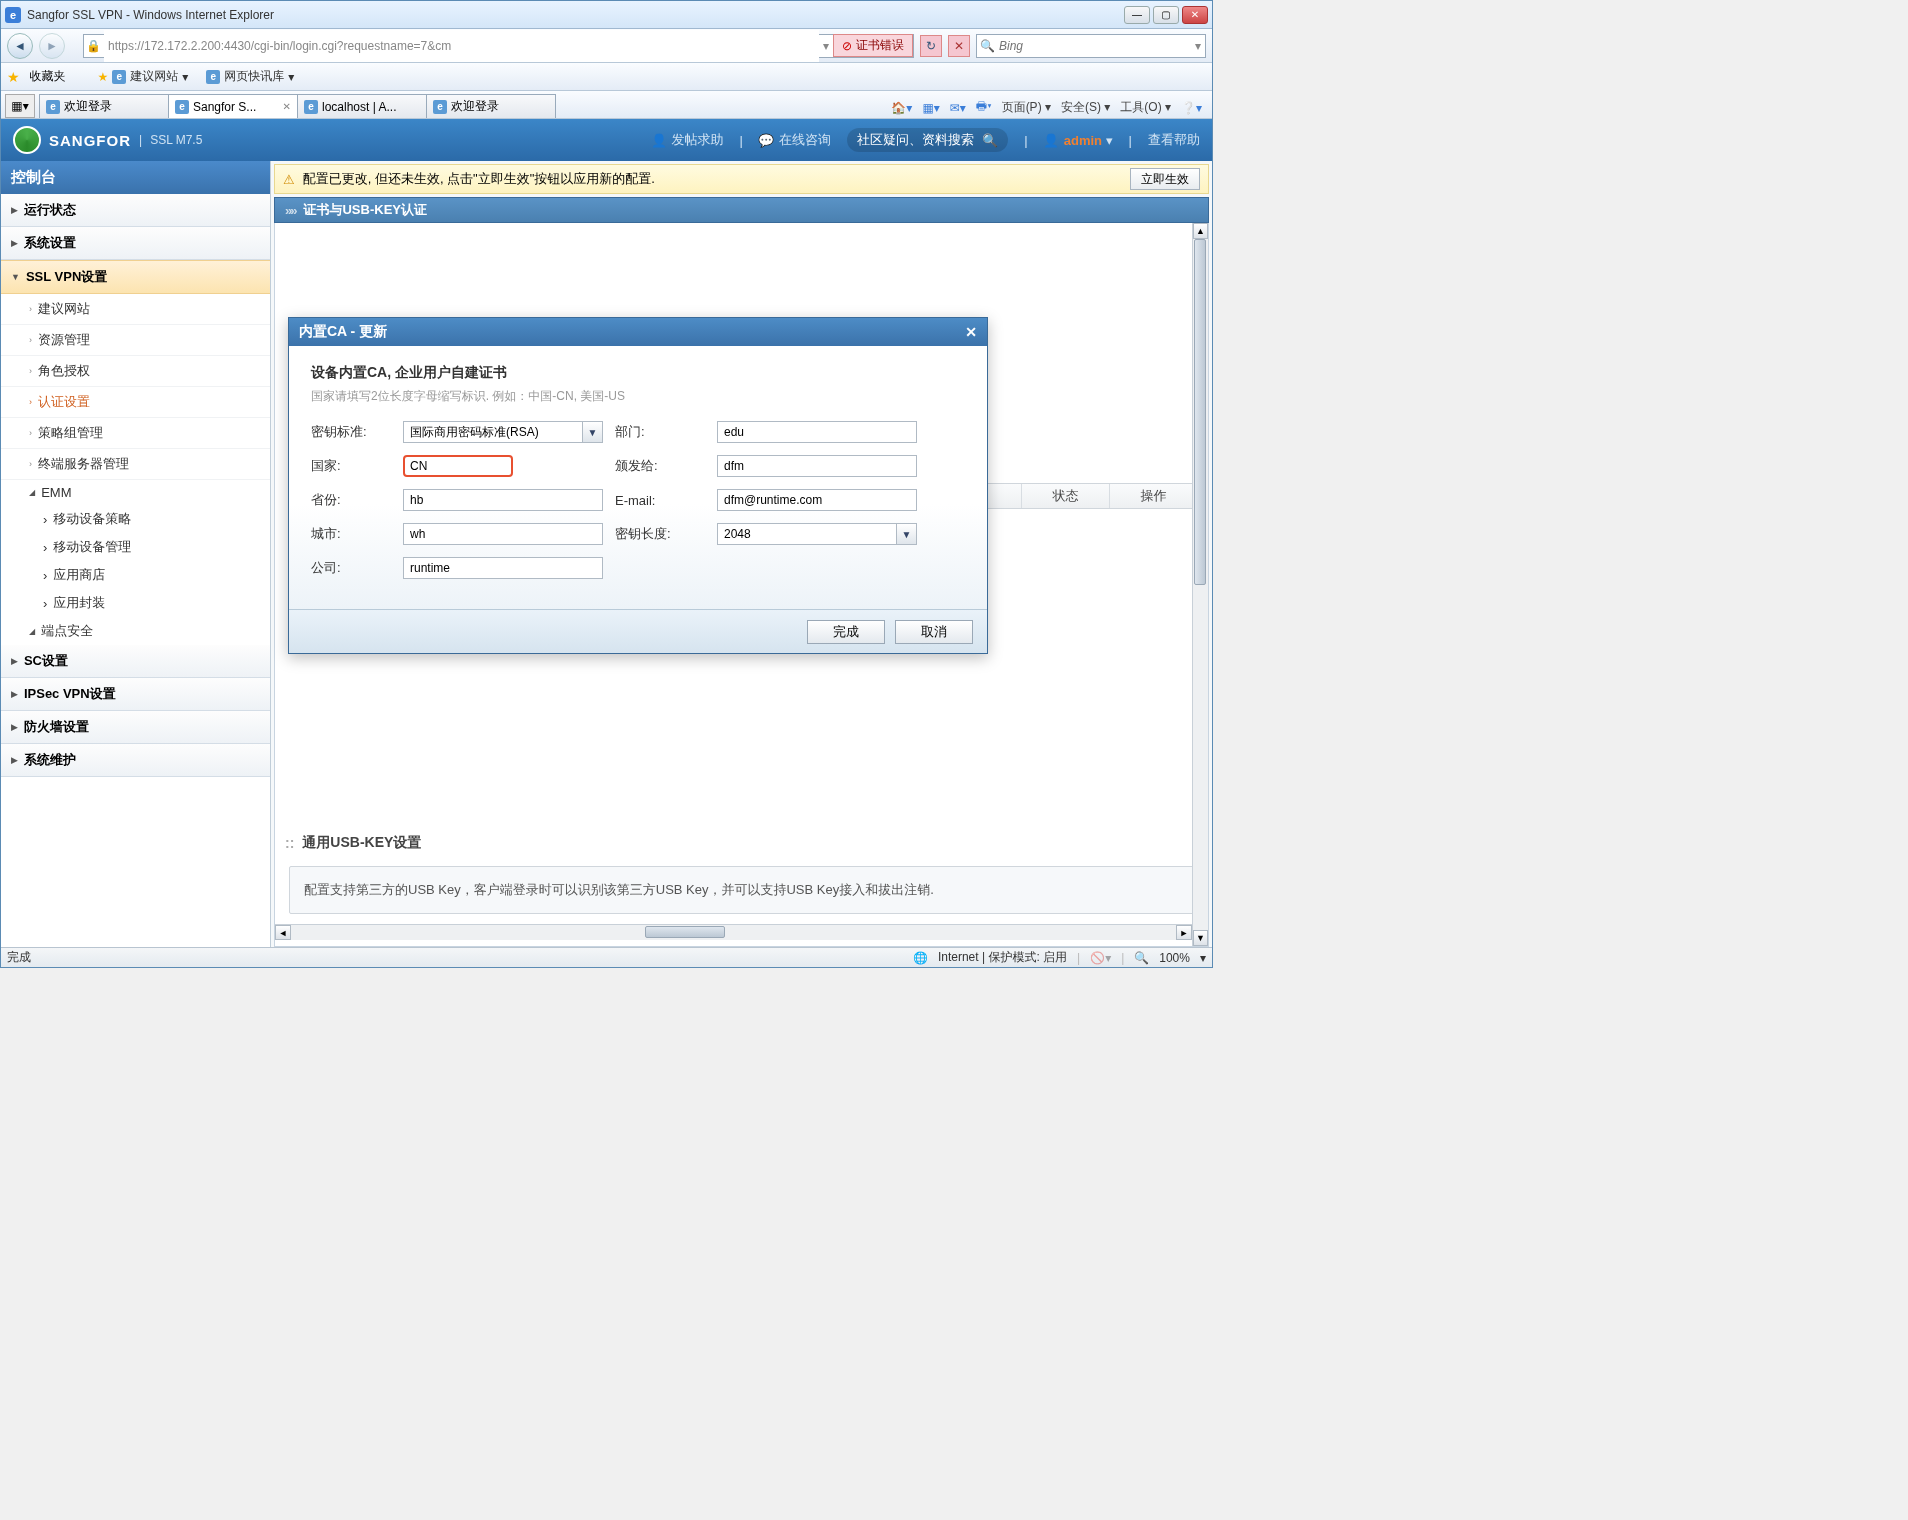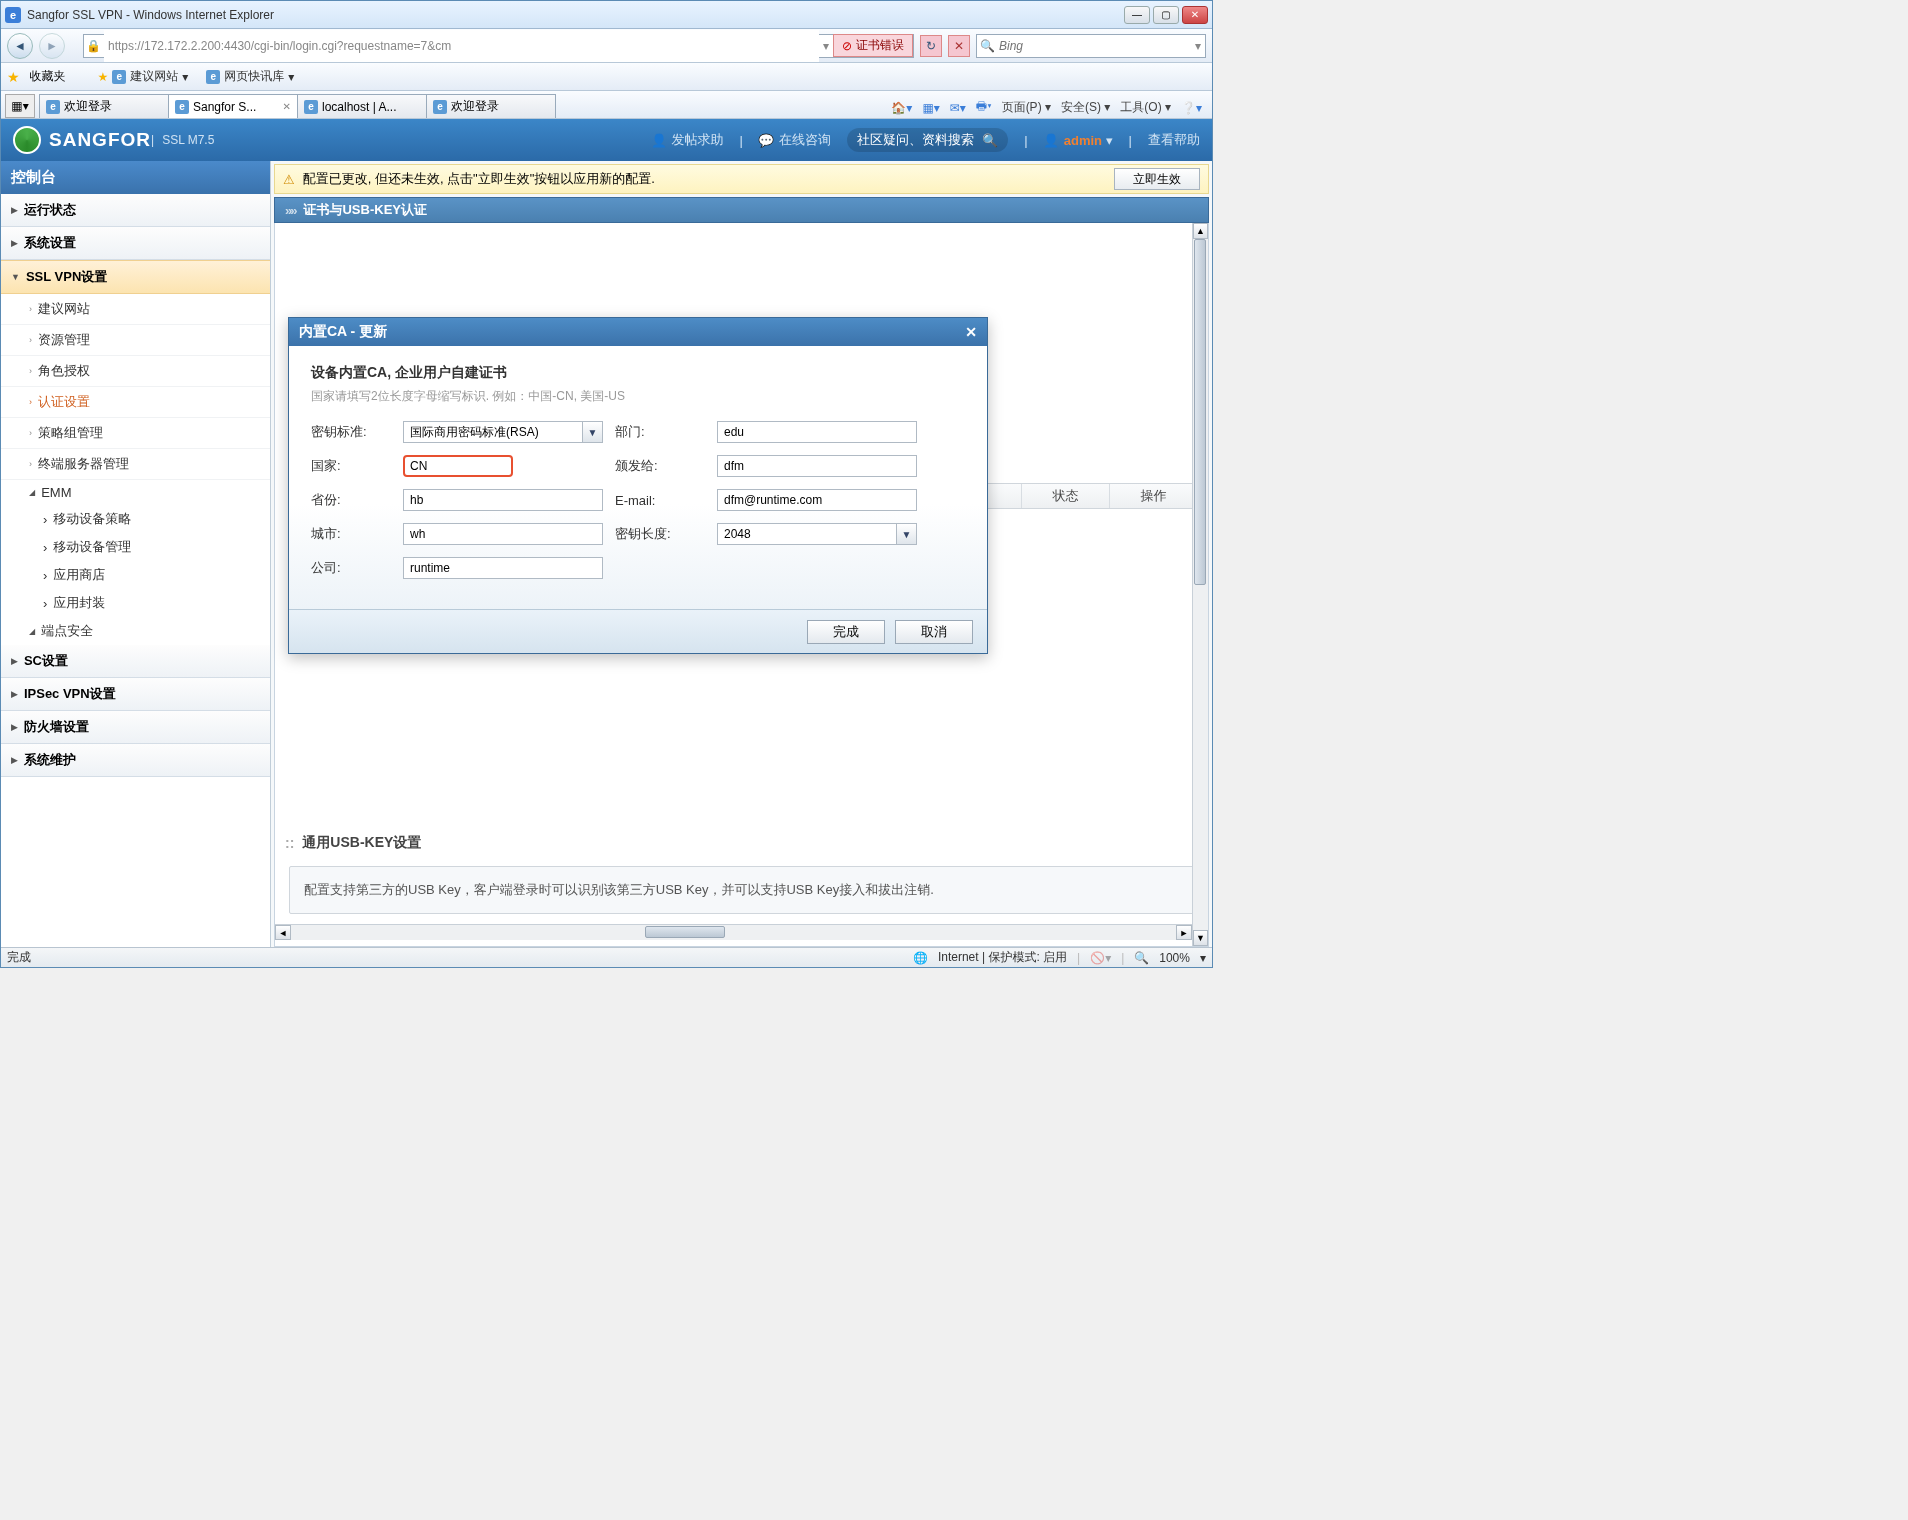--- a/index.html
+++ b/index.html
@@ -35,21 +35,21 @@
 .tabgrid { width:30px; height:24px; border:1px solid #aaa; background:#eee; display:flex;align-items:center;justify-content:center; margin-right:4px; }
 .ietab { height:24px; min-width:130px; max-width:160px; border:1px solid #9ab; border-bottom:0; background:linear-gradient(#f8f9fb,#e4e8ee); display:flex; align-items:center; padding:0 6px; gap:4px; font-size:12px; margin-right:-1px; }
 .ietab.active { background:#fff; }
 .ietab .tabx { margin-left:auto; font-size:10px; color:#888; }
 .tab-tools { margin-left:auto; display:flex; align-items:center; gap:10px; padding-right:6px; font-size:12px; color:#444; }
 .tool-icon { color:#3b7ed8; }
 
 
 .app-header { height:42px; background:linear-gradient(#3b86c8,#2b6aa8); display:flex; align-items:center; padding:0 12px; color:#fff; }
 .logo-ring { width:28px; height:28px; border-radius:50%; background:conic-gradient(#4ab04a,#2a8a2a,#4ab04a); margin-right:8px; border:2px solid #fff; }
-.brand { font-weight:bold; font-size:19px; letter-spacing:1px; color:#fff; margin-right:0; }
+.brand { font-weight:bold; font-size:15px; letter-spacing:1px; color:#fff; margin-right:8px; }
 .brand-sub { font-size:12px; color:#cfe2f3; }
 .app-header .right { margin-left:auto; display:flex; align-items:center; gap:16px; font-size:13px; }
 .app-header .right .link { color:#cfe2f3; display:flex;align-items:center;gap:4px; }
 .search-capsule { background:rgba(0,0,0,.15); border-radius:12px; padding:3px 10px; display:flex;align-items:center;gap:8px; }
 .user-icon { color:#e08a3a; }
 .admin-name { color:#f08030; font-weight:bold; }
 
 .main-wrap { display:flex; height:calc(100% - 28px - 34px - 28px - 28px - 42px - 20px); }
 
 
@@ -63,21 +63,21 @@
 .sub-item .caret { font-size:9px; color:#888; }
 .sub-item.selected { color:#d06020; }
 .sub-sub { padding-left:42px; font-size:13px; color:#333; padding-top:5px; padding-bottom:5px; display:flex;align-items:center;gap:6px; }
 .sub-group { padding:5px 10px 5px 28px; font-size:13px; color:#333; display:flex;align-items:center;gap:6px; }
 .sub-group .gi { font-size:8px; color:#555; }
 
 
 .content { flex:1; background:#f5f8fa; position:relative; display:flex;flex-direction:column; overflow:hidden; }
 .alert-bar { height:30px; background:linear-gradient(#fffbe0,#fef3c0); border:1px solid #e8d890; margin:3px; display:flex; align-items:center; padding:0 8px; gap:8px; font-size:13px; }
 .alert-bar .warn { color:#d08a00; }
-.alert-bar .eff-btn { margin-left:auto; height:22px; padding:0 18px; background:linear-gradient(#fff,#e8ecf0); border:1px solid #a8b4c0; font-size:12px; }
+.alert-bar .eff-btn { margin-left:auto; height:22px; padding:0 10px; background:linear-gradient(#fff,#e8ecf0); border:1px solid #a8b4c0; font-size:12px; }
 .crumb-bar { height:26px; background:linear-gradient(#5a93c6,#4a80b0); color:#fff; display:flex;align-items:center; padding:0 10px; font-size:13px; font-weight:bold; gap:8px; border:1px solid #3a6a98; margin:0 3px; }
 .crumb-bar .dots { letter-spacing:-2px; opacity:.7; }
 
 .content-body { flex:1; position:relative; margin:0 3px; border:1px solid #c8d4e0; border-top:0; background:#fff; overflow:hidden; }
 .table-header-row { position:absolute; top:260px; right:10px; width:calc(100% - 40px); height:26px; border:1px solid #d0d6dc; background:linear-gradient(#fafbfc,#eef0f2); display:flex; justify-content:flex-end; }
 .th-cell { width:88px; border-left:1px solid #d8dde2; text-align:center; line-height:24px; font-size:13px; color:#444; }
 
 .sec-head { display:flex;align-items:center;gap:8px; padding:8px 10px; font-size:14px; font-weight:bold; color:#444; }
 .sec-head .dots2 { color:#aaa; }
 .sec-box { border:1px solid #d0d6dc; background:#f6f8fa; margin:6px 14px; padding:14px; font-size:13px; color:#555; border-radius:2px; }

